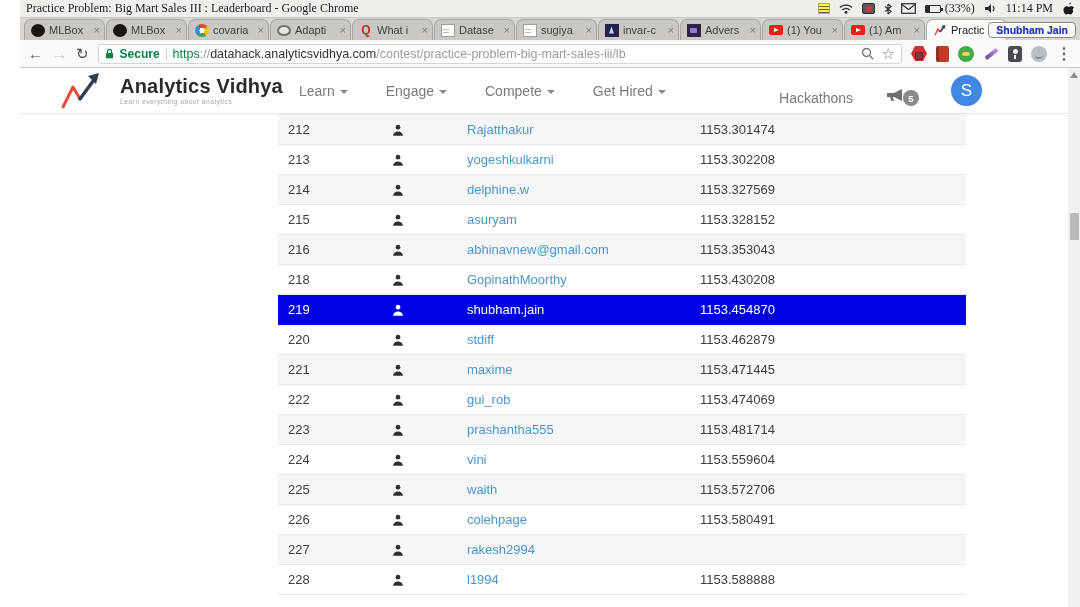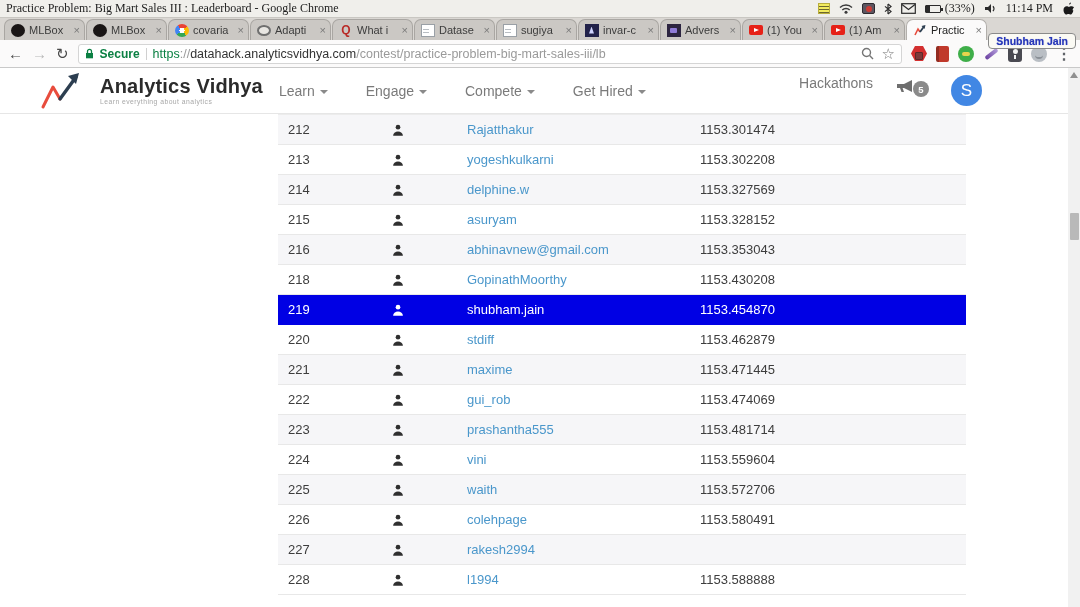--- a/index.html
+++ b/index.html
@@ -1,18 +1,18 @@
 <!DOCTYPE html>
 <html><head>
 <meta charset="utf-8">
 <style>
   * { margin:0; padding:0; box-sizing:border-box; }
   html,body { width:1080px; height:607px; overflow:hidden; background:#fff;
               font-family:"Liberation Sans", sans-serif; }
-  .screen { position:relative; width:1080px; height:607px; background:#fff; }
+  .screen { position:relative; width:1080px; height:607px; background:#fff;padding-left:20px; }
 
   
   .menubar { height:18px; background:#f0efeb; border-bottom:1px solid #c9c7c2;
              display:flex; align-items:center; justify-content:space-between;
              font-family:"Liberation Serif", serif; font-size:12px; color:#1c1c1c;
              padding:0 6px; }
   .menu-status { display:flex; align-items:center; gap:9px; }
   .menu-status svg { display:block; }
   .sicon-notes { width:12px; height:11px; background:#f3ec5f; border:1px solid #b9ae3c;
      background-image:repeating-linear-gradient(#f3ec5f 0 2px, #6d6730 2px 3px); }
@@ -46,21 +46,21 @@
      background-image:repeating-linear-gradient(#fff 0 2px, #b9bec3 2px 3px); background-size:6px 8px;
      background-position:1px 2px; background-repeat:no-repeat; }
   .fav-invar { width:13px; height:13px; background:#22224a; position:relative; }
   .fav-invar::after { content:""; position:absolute; left:4px; top:3px; width:5px; height:7px; background:#cfd4ff;
      clip-path:polygon(50% 0,100% 100%,0 100%); }
   .fav-advers { width:13px; height:13px; background:#2c2440; position:relative; }
   .fav-advers::after { content:""; position:absolute; left:3px; top:4px; width:7px; height:5px; background:#8f7bd8; border-radius:1px; }
   .fav-youtube { width:14px; height:10px; background:#e62117; border-radius:2px; position:relative; }
   .fav-youtube::after { content:""; position:absolute; left:5px; top:2.5px;
      border-left:5px solid #fff; border-top:2.5px solid transparent; border-bottom:2.5px solid transparent; }
-  .watermark { position:absolute; top:15px; right:4px; background:#fbfaf4; border:1px solid #8a8a8a;
+  .watermark { position:absolute; top:4px; right:4px; background:#fbfaf4; border:1px solid #8a8a8a;
      border-radius:4px; padding:1px 7px; font-size:10.5px; font-weight:bold; color:#2636b8;
      text-shadow:0 0 1px #8892d8; z-index:5; }
 
   
   .toolbar { height:28px; background:#fbfafa; border-bottom:1px solid #c9c9c9;
              display:flex; align-items:center; padding:0 8px; gap:9px; }
   .navbtn { font-size:15px; line-height:1; color:#4a4a4a; }
   .navbtn.disabled { color:#b8b8b8; }
   .omnibox { flex:1; height:20px; background:#fff; border:1px solid #d5d5d5; border-radius:3px;
              display:flex; align-items:center; padding:0 6px; gap:6px; font-size:12.5px; }
@@ -97,21 +97,21 @@
   .siteheader { height:46px; background:#fff; border-bottom:1px solid #e6e6e6;
                 display:flex; align-items:center; padding:0 14px 0 38px; }
   .logo { display:flex; align-items:center; gap:6px; }
   .logo-text { display:flex; flex-direction:column; }
   .brand { font-size:20px; font-weight:bold; color:#2b2b2b; letter-spacing:.2px; line-height:1; }
   .tagline { font-size:6.8px; color:#a8a8a8; letter-spacing:.45px; margin-top:2px; }
   .nav { display:flex; align-items:flex-start; gap:38px; margin-left:16px; }
   .nav-item { font-size:14px; color:#7a7a7a; display:flex; align-items:center; gap:5px; }
   .caret { width:0; height:0; border-left:4px solid transparent; border-right:4px solid transparent;
            border-top:4px solid #8a8a8a; margin-top:2px; }
-  .header-right { margin-left:auto; display:flex; align-items:flex-start; gap:22px; padding-right:84px; }
+  .header-right { margin-left:auto; display:flex; align-items:flex-end; gap:32px; padding-right:84px; }
   .hackathons { font-size:14px; color:#7a7a7a; }
   .notif { position:relative; display:flex; align-items:center; }
   .notif-badge { width:16px; height:16px; border-radius:50%; background:#8a8a8a; color:#fff;
      font-size:9.5px; font-weight:bold; display:flex; align-items:center; justify-content:center;
      margin-left:-4px; margin-top:6px; }
   .avatar { width:31px; height:31px; border-radius:50%; background:#4187e4; color:#fff;
      font-size:17px; display:flex; align-items:center; justify-content:center; }
 
   
   .content { position:absolute; top:114px; left:0; right:0; bottom:0; background:#fff; }

